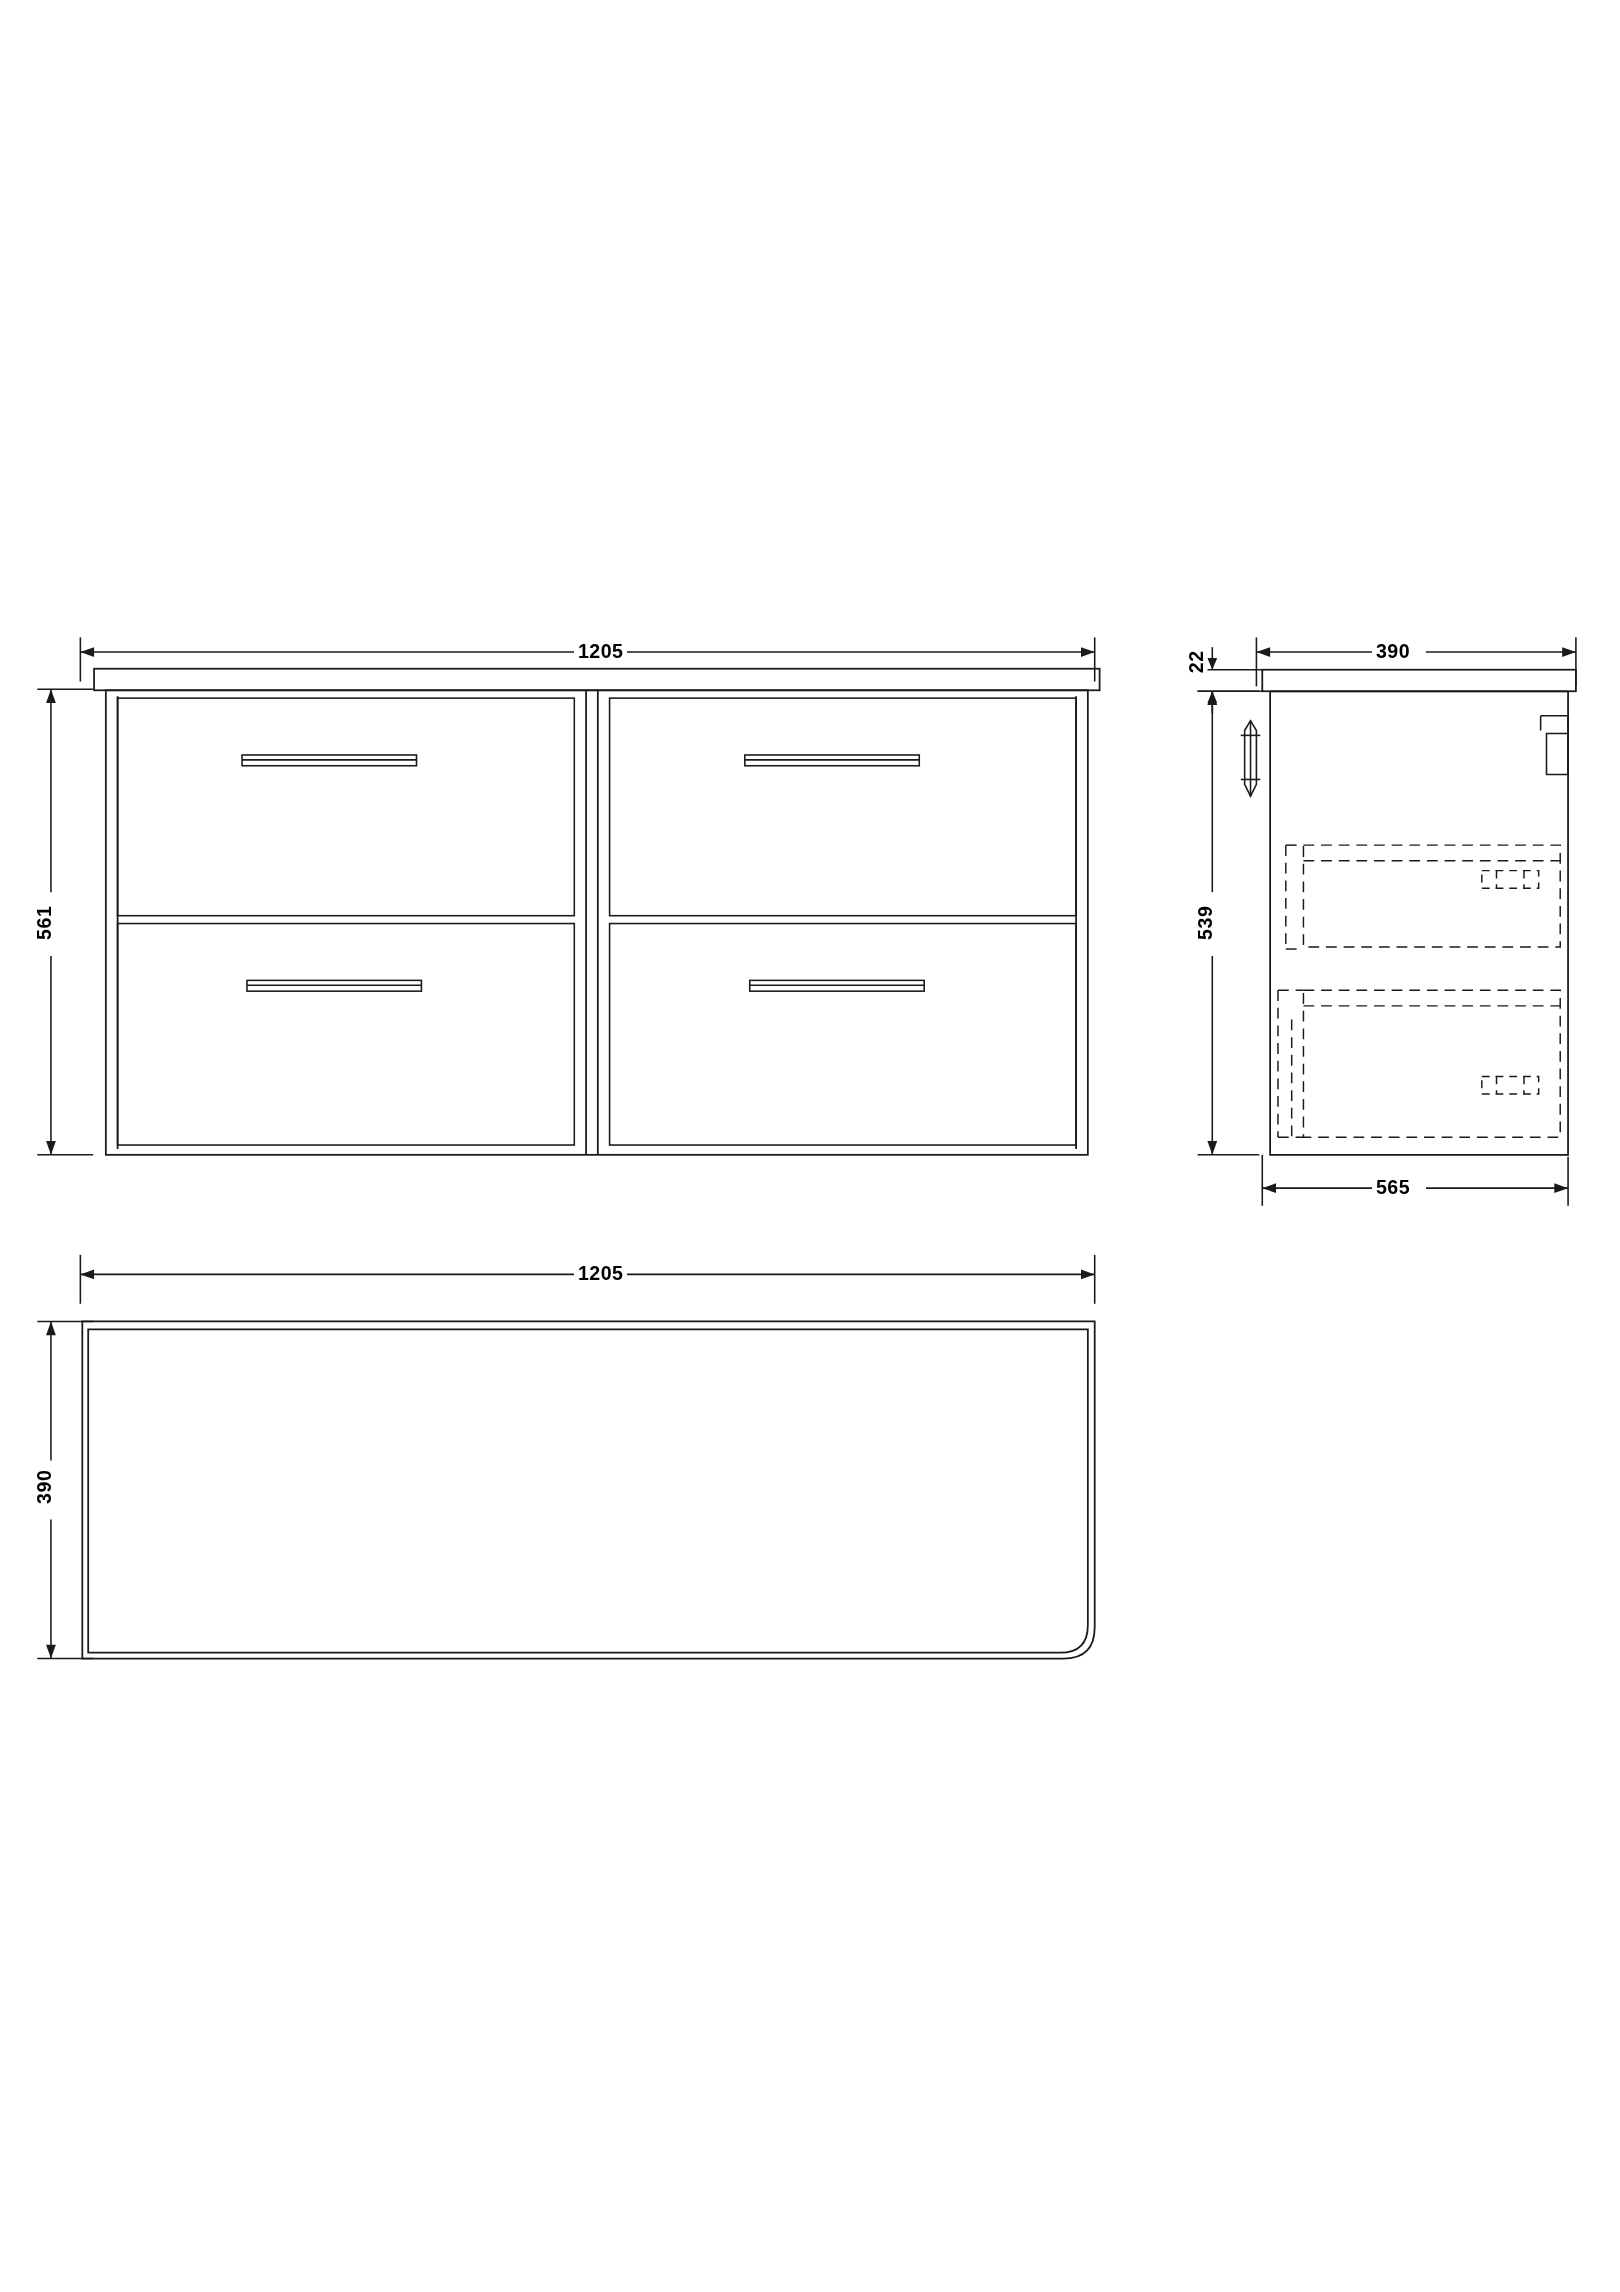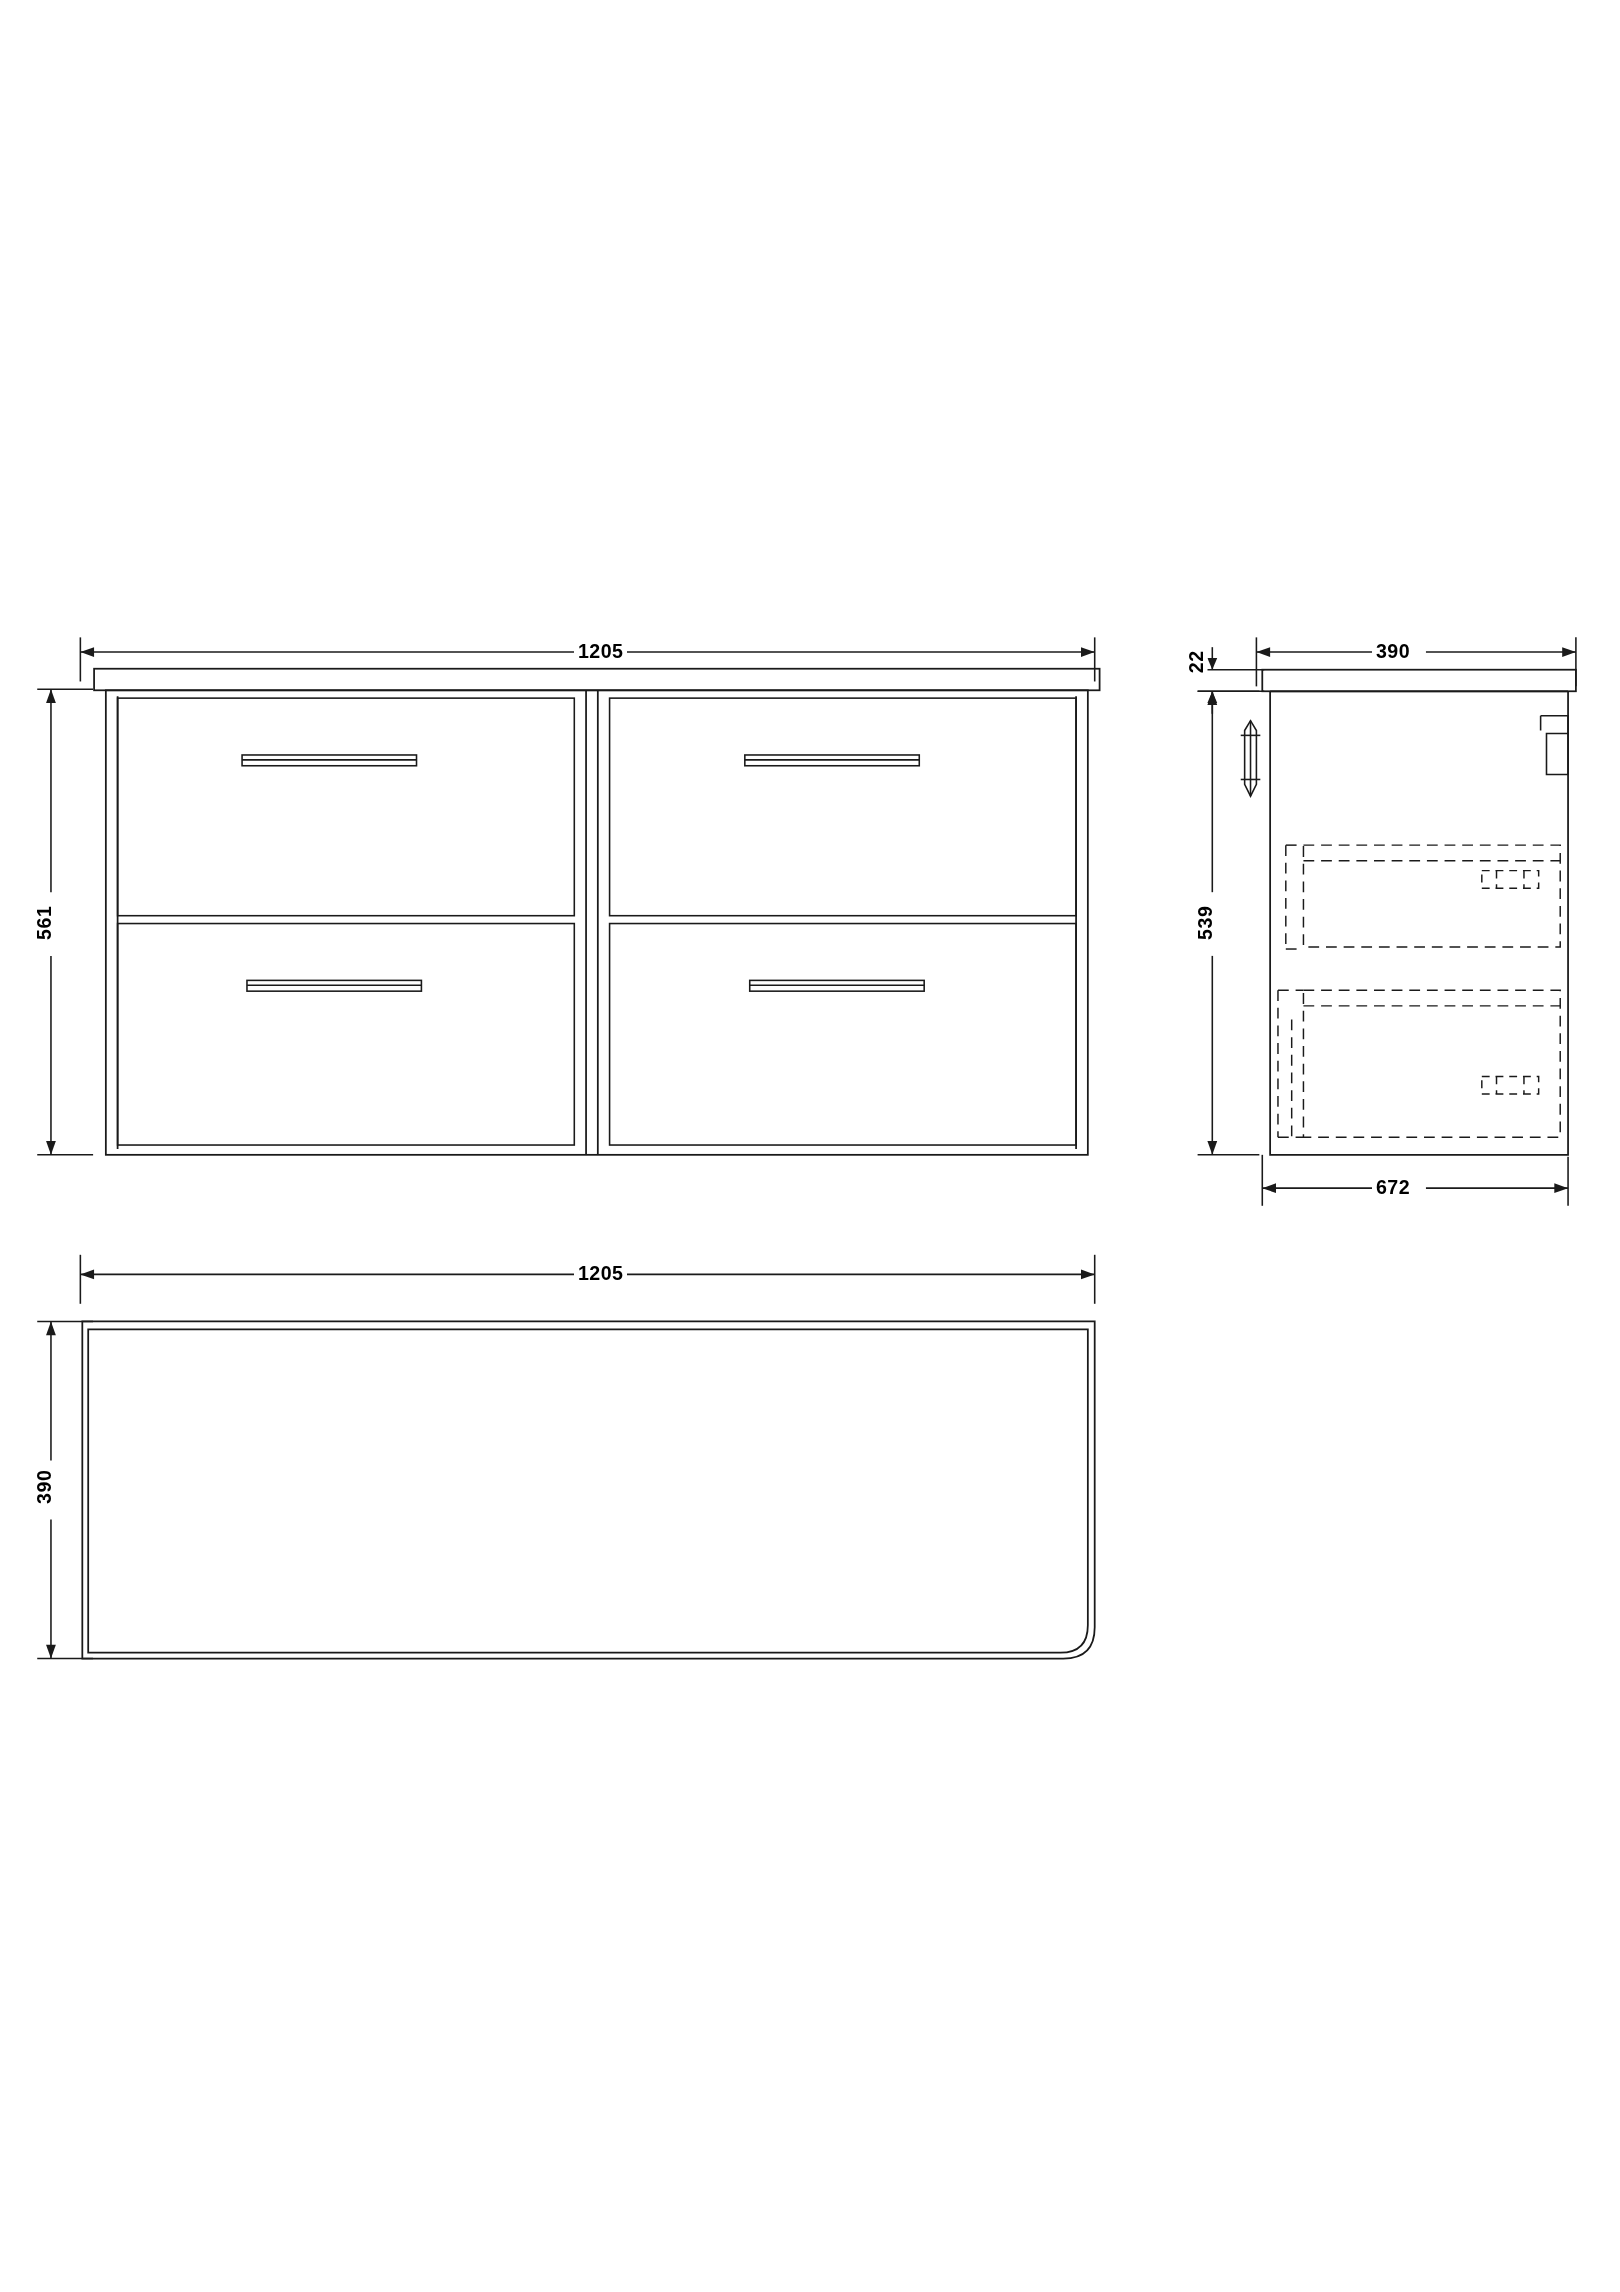--- a/index.html
+++ b/index.html
@@ -232,20 +232,20 @@
   <div class="dim-label" style="left:574px; top:642px;">1205</div>
 
   <div class="dim-label rot90" style="left:23.5px; top:913px;">561</div>
 
   <div class="dim-label" style="left:1372px; top:642px;">390</div>
 
   <div class="dim-label rot90" style="left:1182px; top:652px;">22</div>
 
   <div class="dim-label rot90" style="left:1185px; top:913px;">539</div>
 
-  <div class="dim-label" style="left:1372px; top:1178px;">672</div>
+  <div class="dim-label" style="left:1372px; top:1178px;">565</div>
 
   <div class="dim-label" style="left:574px; top:1264px;">1205</div>
 
   <div class="dim-label rot90" style="left:23.5px; top:1477px;">390</div>
 
 </div>
 
 
 </body></html>

